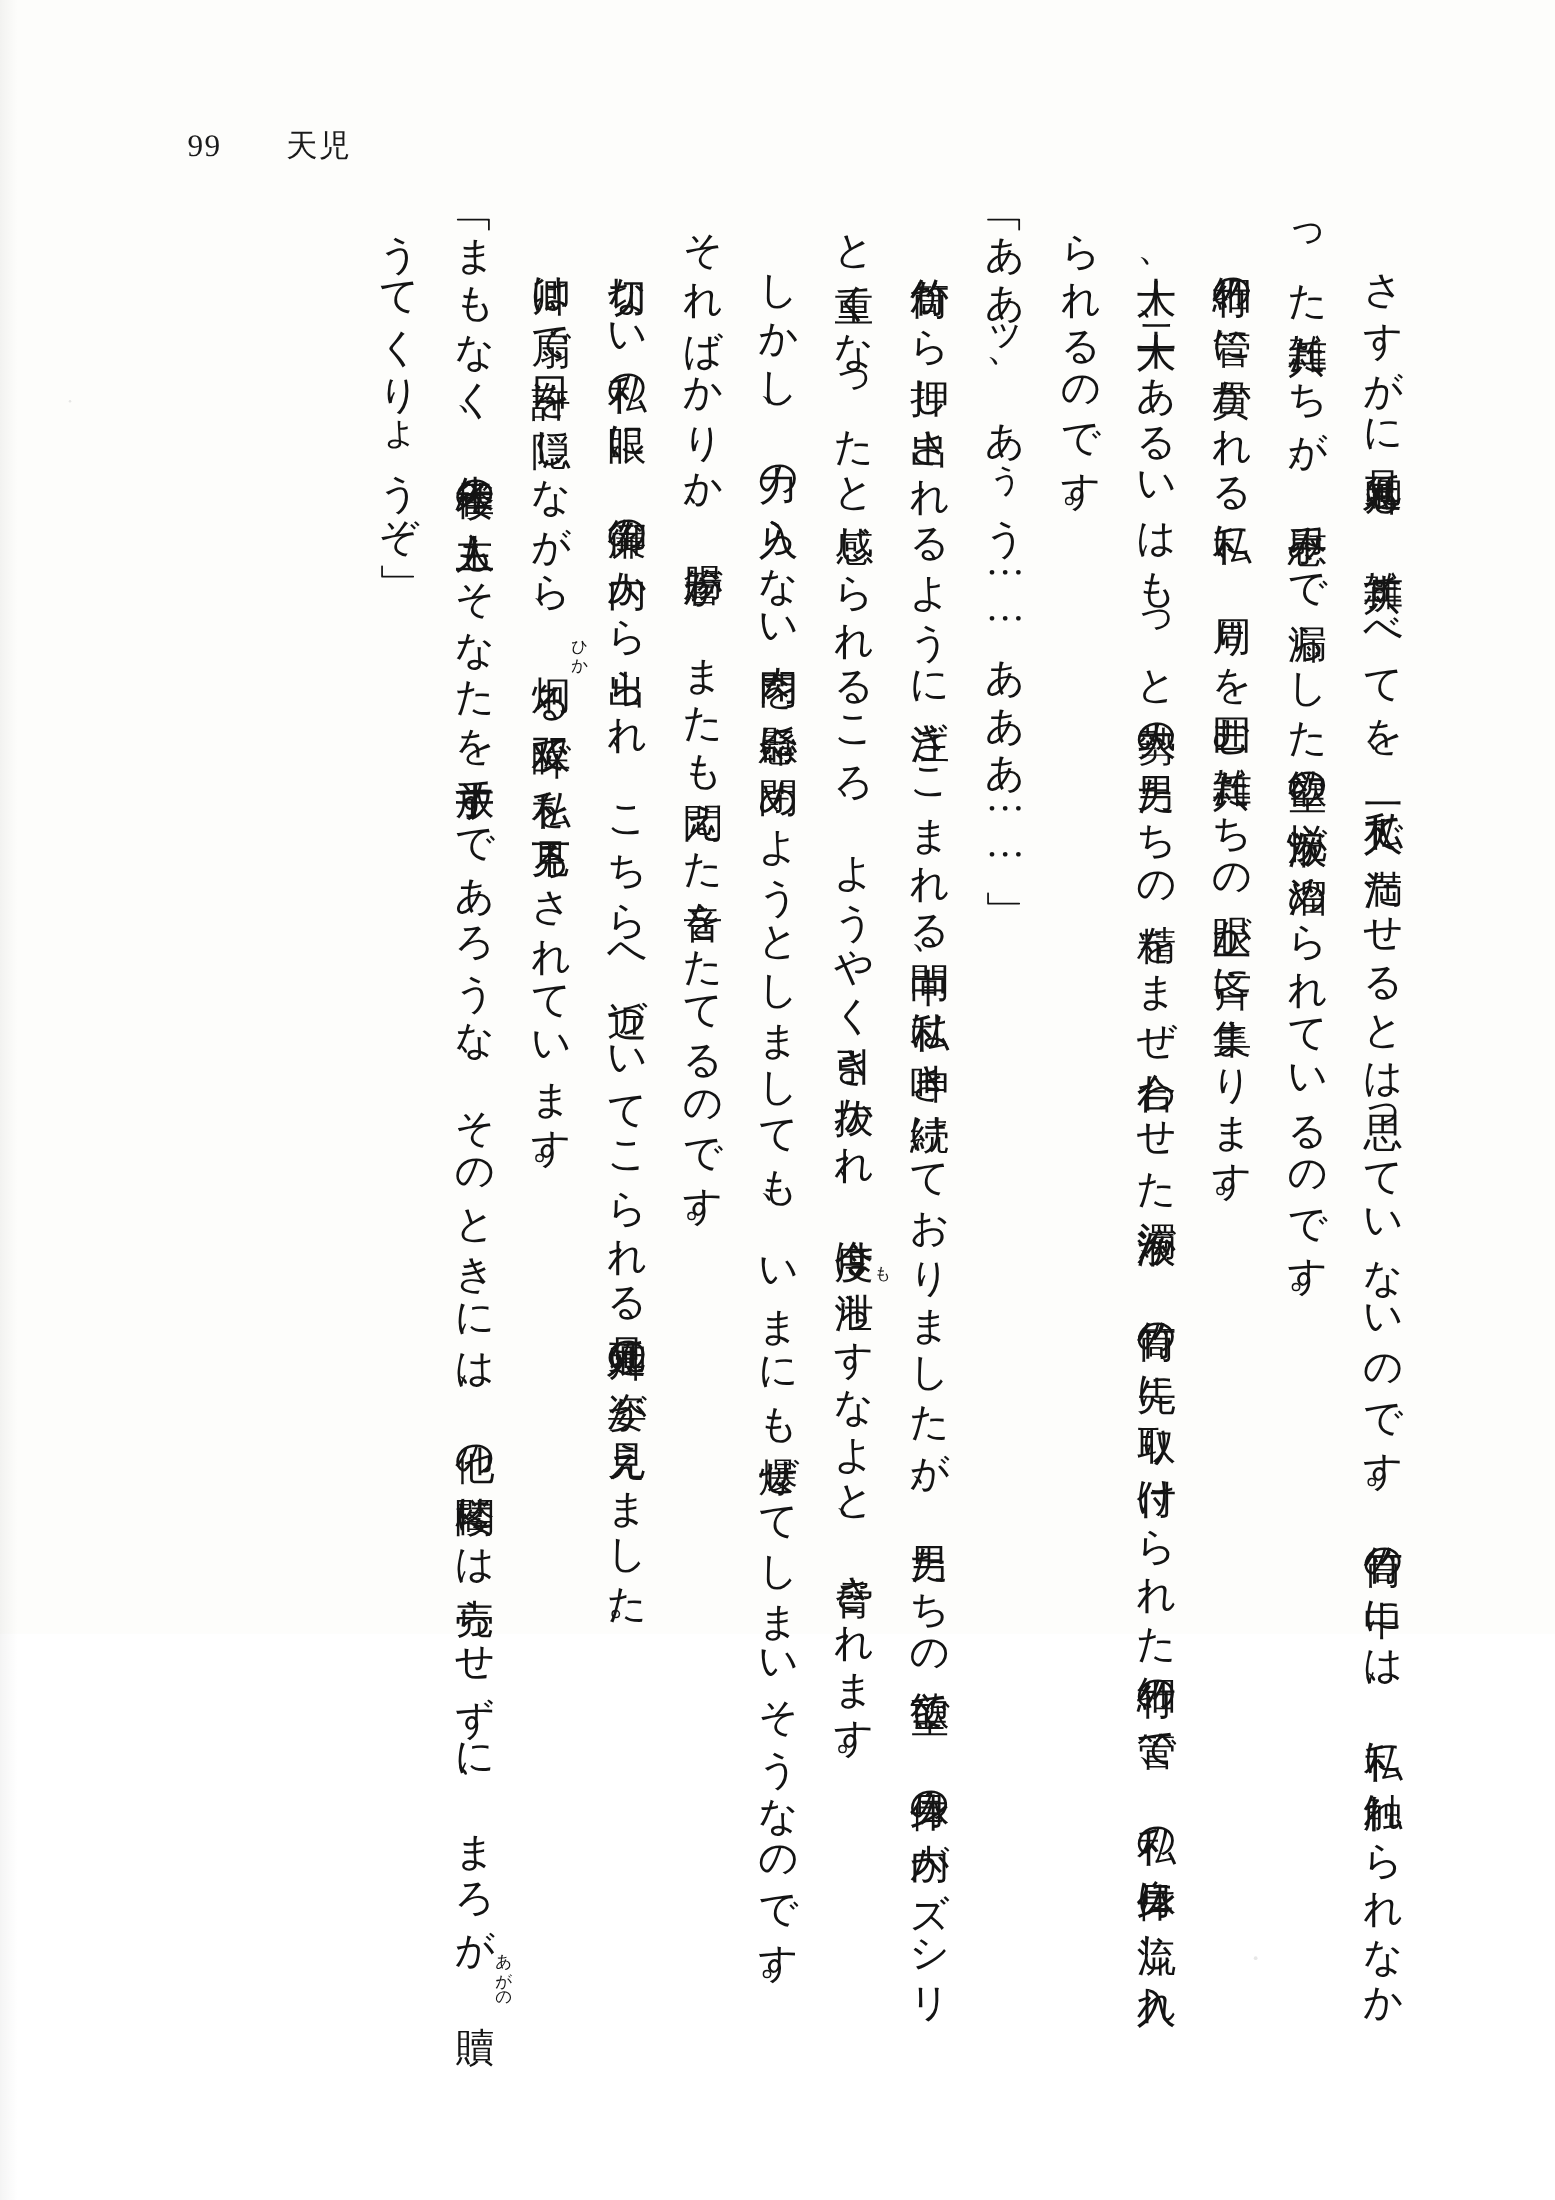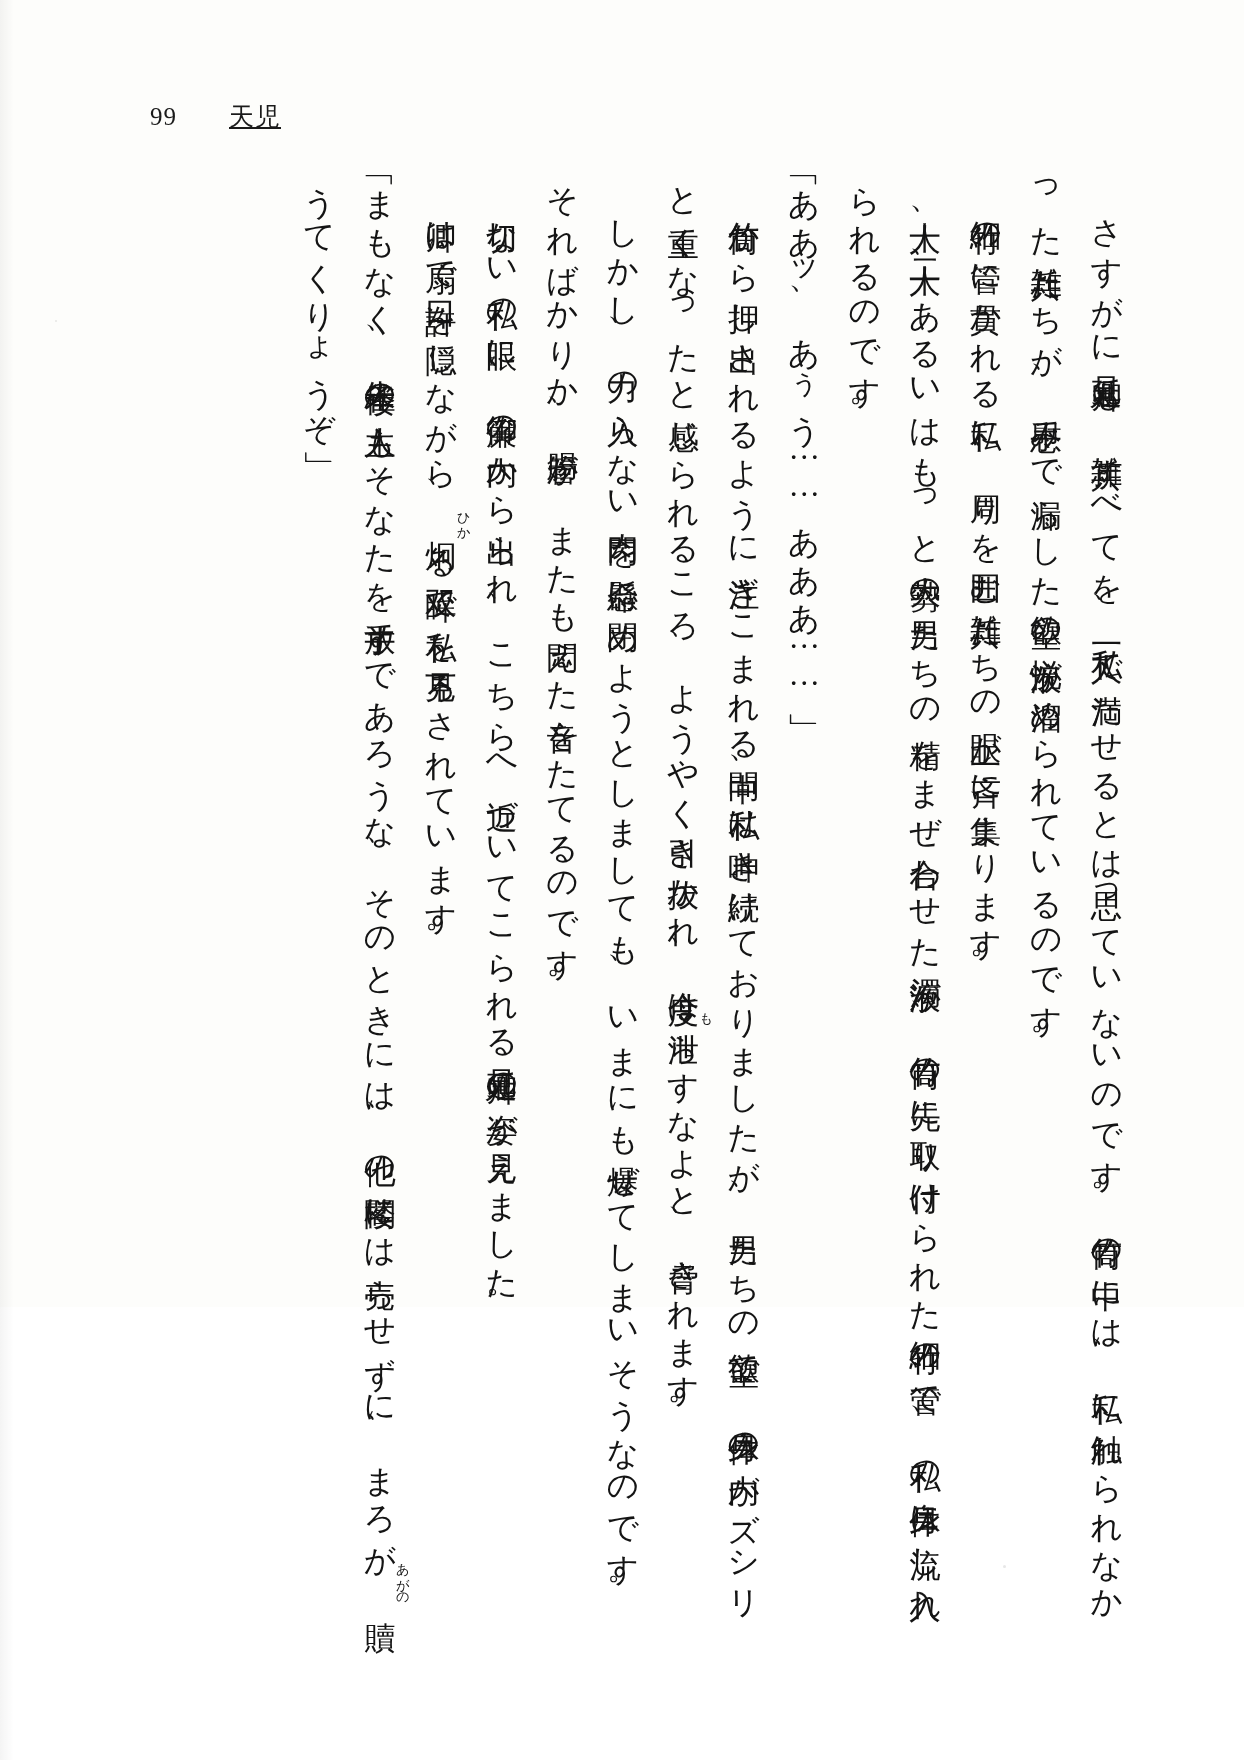--- a/index.html
+++ b/index.html
@@ -33,21 +33,20 @@
     gap: 52px;
     font-size: 25px;
     letter-spacing: 1px;
     color: #1a1a1a;
   }
   .runhead .folio {
     font-family: "Liberation Serif", serif;
   }
   .runhead .chaptitle {
     font-family: "Liberation Serif", "DejaVu Serif", serif;
-    text-decoration: underline;
   }
 
   
   .textblock {
     position: absolute;
     top: 165px;
     right: 108px;
     width: 1010px;
     height: 1440px;
     writing-mode: vertical-rl;

